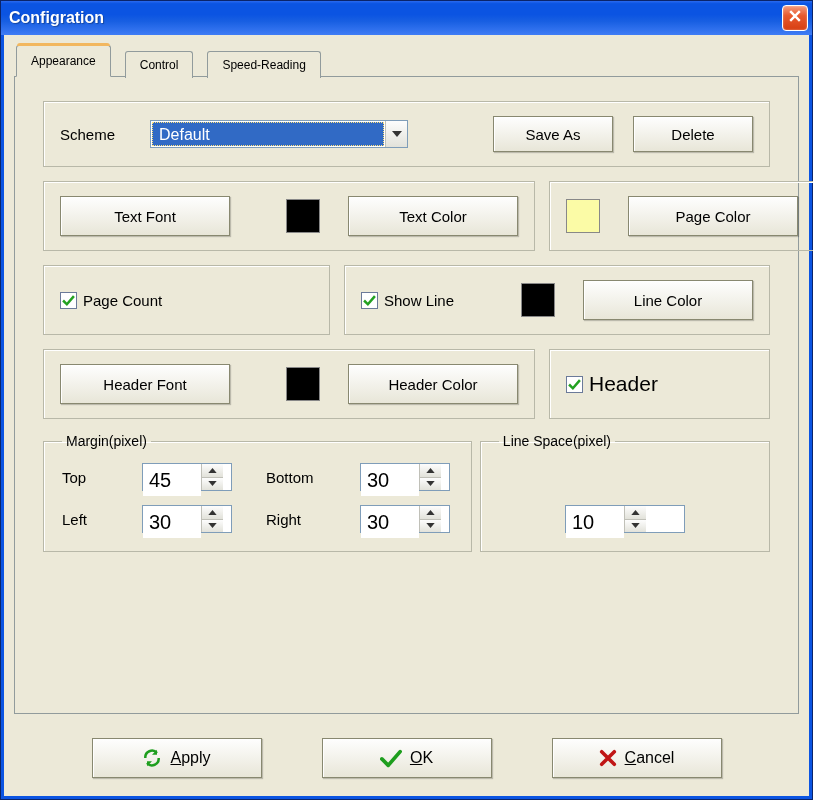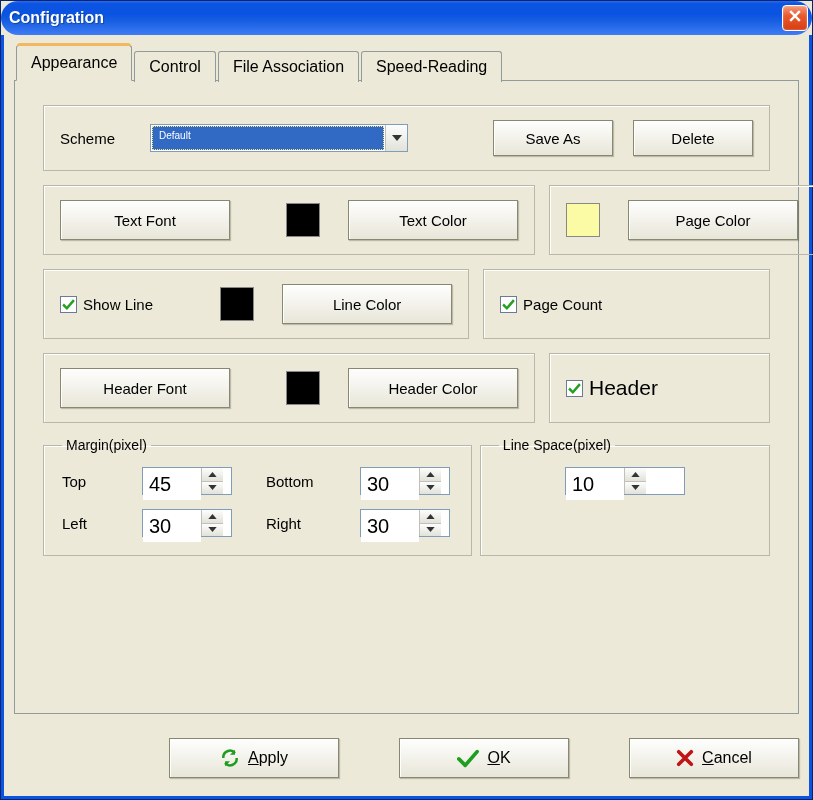--- a/index.html
+++ b/index.html
@@ -22,21 +22,20 @@
   flex-direction: column;
 }
 .titlebar {
   height: 34px;
   background: linear-gradient(to bottom, #2a6af0 0%, #0b54e2 8%, #0b54e2 40%, #185fe2 60%, #3f7cf5 100%);
   display: flex;
   align-items: center;
   justify-content: space-between;
   padding: 0 4px 0 8px;
   color: #fff;
-  border-radius: 17px;
 }
 .titlebar .title {
   font-weight: bold;
   font-size: 16px;
   text-shadow: 1px 1px 1px rgba(0,0,0,0.3);
 }
 .close-btn {
   width: 26px;
   height: 26px;
   background: linear-gradient(to bottom, #f59b7d 0%, #e85a2f 40%, #d73e11 100%);
@@ -63,24 +62,24 @@
   align-items: flex-end;
   position: relative;
   z-index: 2;
   margin-left: 2px;
 }
 .tab {
   padding: 6px 14px 6px 14px;
   border: 1px solid #919b9c;
   border-bottom: none;
   background: #ece9d8;
-  margin-right: 2px;
+  margin-right: 14px;
   border-top-left-radius: 3px;
   border-top-right-radius: 3px;
-  font-size: 16px;
+  font-size: 12px;
   cursor: pointer;
   position: relative;
   top: 1px;
 }
 .tab.active {
   background: #fcfcfe;
   background: #ece9d8;
   border-bottom: 1px solid #ece9d8;
   padding-top: 8px;
   padding-bottom: 8px;
@@ -124,21 +123,21 @@
   height: 28px;
   border: 1px solid #7f9db9;
   background: #fff;
   width: 258px;
 }
 .combo .sel {
   flex: 1;
   background: #316ac5;
   color: #fff;
   padding: 3px 6px;
-  font-size: 10px;
+  font-size: 16px;
   margin: 1px;
   border: 1px dotted #ffe27a;
 }
 .combo .arrow {
   width: 22px;
   background: linear-gradient(#fdfdfd,#e2e2da);
   border-left: 1px solid #c0c0b8;
   display: flex;
   align-items: center;
   justify-content: center;
@@ -231,21 +230,21 @@
 .spin .arrows div{
   flex:1;
   background:linear-gradient(#fdfdfd,#e2e2da);
   display:flex;align-items:center;justify-content:center;
   border-bottom:1px solid #c0c0b8;
 }
 .spin .arrows div:last-child{border-bottom:none}
 .spin .arrows svg{width:9px;height:5px}
 .bottom-btns{
   display:flex;
-  justify-content:flex-end;
+  justify-content:center;
   gap:60px;
   padding: 24px 0 4px 0;
 }
 .action-btn{
   height:40px;
   width:170px;
   border: 1px solid #888870;
   background: linear-gradient(#fefefe,#e8e6d8);
   box-shadow: 1px 1px 0 #fff inset, 1px 1px 1px rgba(0,0,0,0.2);
   font-size:16px;
@@ -268,21 +267,20 @@
           <path d="M1 1 L9 9 M9 1 L1 9" stroke="#fff" stroke-width="2"></path>
         </svg>
     </div>
   </div>
 
   <div class="client">
 
     <div class="tabs">
       <div class="tab active">Appearance</div>
       <div class="tab">Control</div>
-      <div class="tab">File Association</div>
       <div class="tab">Speed-Reading</div>
     </div>
 
     <div class="tabpanel">
 
       <div class="group row1">
         <span class="lbl" style="width:90px">Scheme</span>
         <div class="combo">
           <div class="sel">Default</div>
           <div class="arrow">
@@ -303,43 +301,43 @@
           <div class="swatch" style="background:#000"></div>
           <button class="btn btn-big">Text Color</button>
         </div>
         <div class="box" style="flex:1">
           <div class="swatch" style="background:#fbfba6"></div>
           <button class="btn btn-big">Page Color</button>
         </div>
       </div>
 
       <div class="pair">
+        <div class="box" style="flex:1">
+          <label style="display:flex;align-items:center;font-size:15px">
+            <span class="chk checked">
+                <svg viewBox="0 0 12 12">
+                  <path d="M1 6 L4.5 9.5 L11 2" stroke="#23a121" stroke-width="2.3" fill="none"></path>
+                </svg>
+              </span>
+            <span>Page Count</span>
+          </label>
+        </div>
         <div class="box" style="flex:1.55">
           <label style="display:flex;align-items:center;font-size:15px">
             <span class="chk checked">
                 <svg viewBox="0 0 12 12">
                   <path d="M1 6 L4.5 9.5 L11 2" stroke="#23a121" stroke-width="2.3" fill="none"></path>
                 </svg>
               </span>
             <span>Show Line</span>
           </label>
           <div style="flex:1"></div>
           <div class="swatch" style="background:#000"></div>
           <button class="btn btn-big">Line Color</button>
         </div>
-        <div class="box" style="flex:1">
-          <label style="display:flex;align-items:center;font-size:15px">
-            <span class="chk checked">
-                <svg viewBox="0 0 12 12">
-                  <path d="M1 6 L4.5 9.5 L11 2" stroke="#23a121" stroke-width="2.3" fill="none"></path>
-                </svg>
-              </span>
-            <span>Page Count</span>
-          </label>
-        </div>
       </div>
 
       <div class="pair">
         <div class="box" style="flex:1.55">
           <button class="btn btn-big">Header Font</button>
           <div style="flex:1"></div>
           <div class="swatch" style="background:#000"></div>
           <button class="btn btn-big">Header Color</button>
         </div>
         <div class="box" style="flex:1">
@@ -420,21 +418,21 @@
                 <div>
                     <svg viewBox="0 0 10 6">
                       <path d="M0 0 L5 6 L10 0 Z" fill="#333"></path>
                     </svg>
                   </div>
               </div>
             </div>
           </div>
         </fieldset>
 
-        <fieldset class="gbox" style="flex:1;display:flex;align-items:flex-start;justify-content:center">
+        <fieldset class="gbox" style="flex:1;display:flex;align-items:flex-end;justify-content:center">
           <legend>Line Space(pixel)</legend>
           <div class="spin" style="width:120px">
             <input value="10" style="">
             <div class="arrows">
               <div>
                   <svg viewBox="0 0 10 6">
                     <path d="M0 6 L5 0 L10 6 Z" fill="#333"></path>
                   </svg>
                 </div>
               <div>

